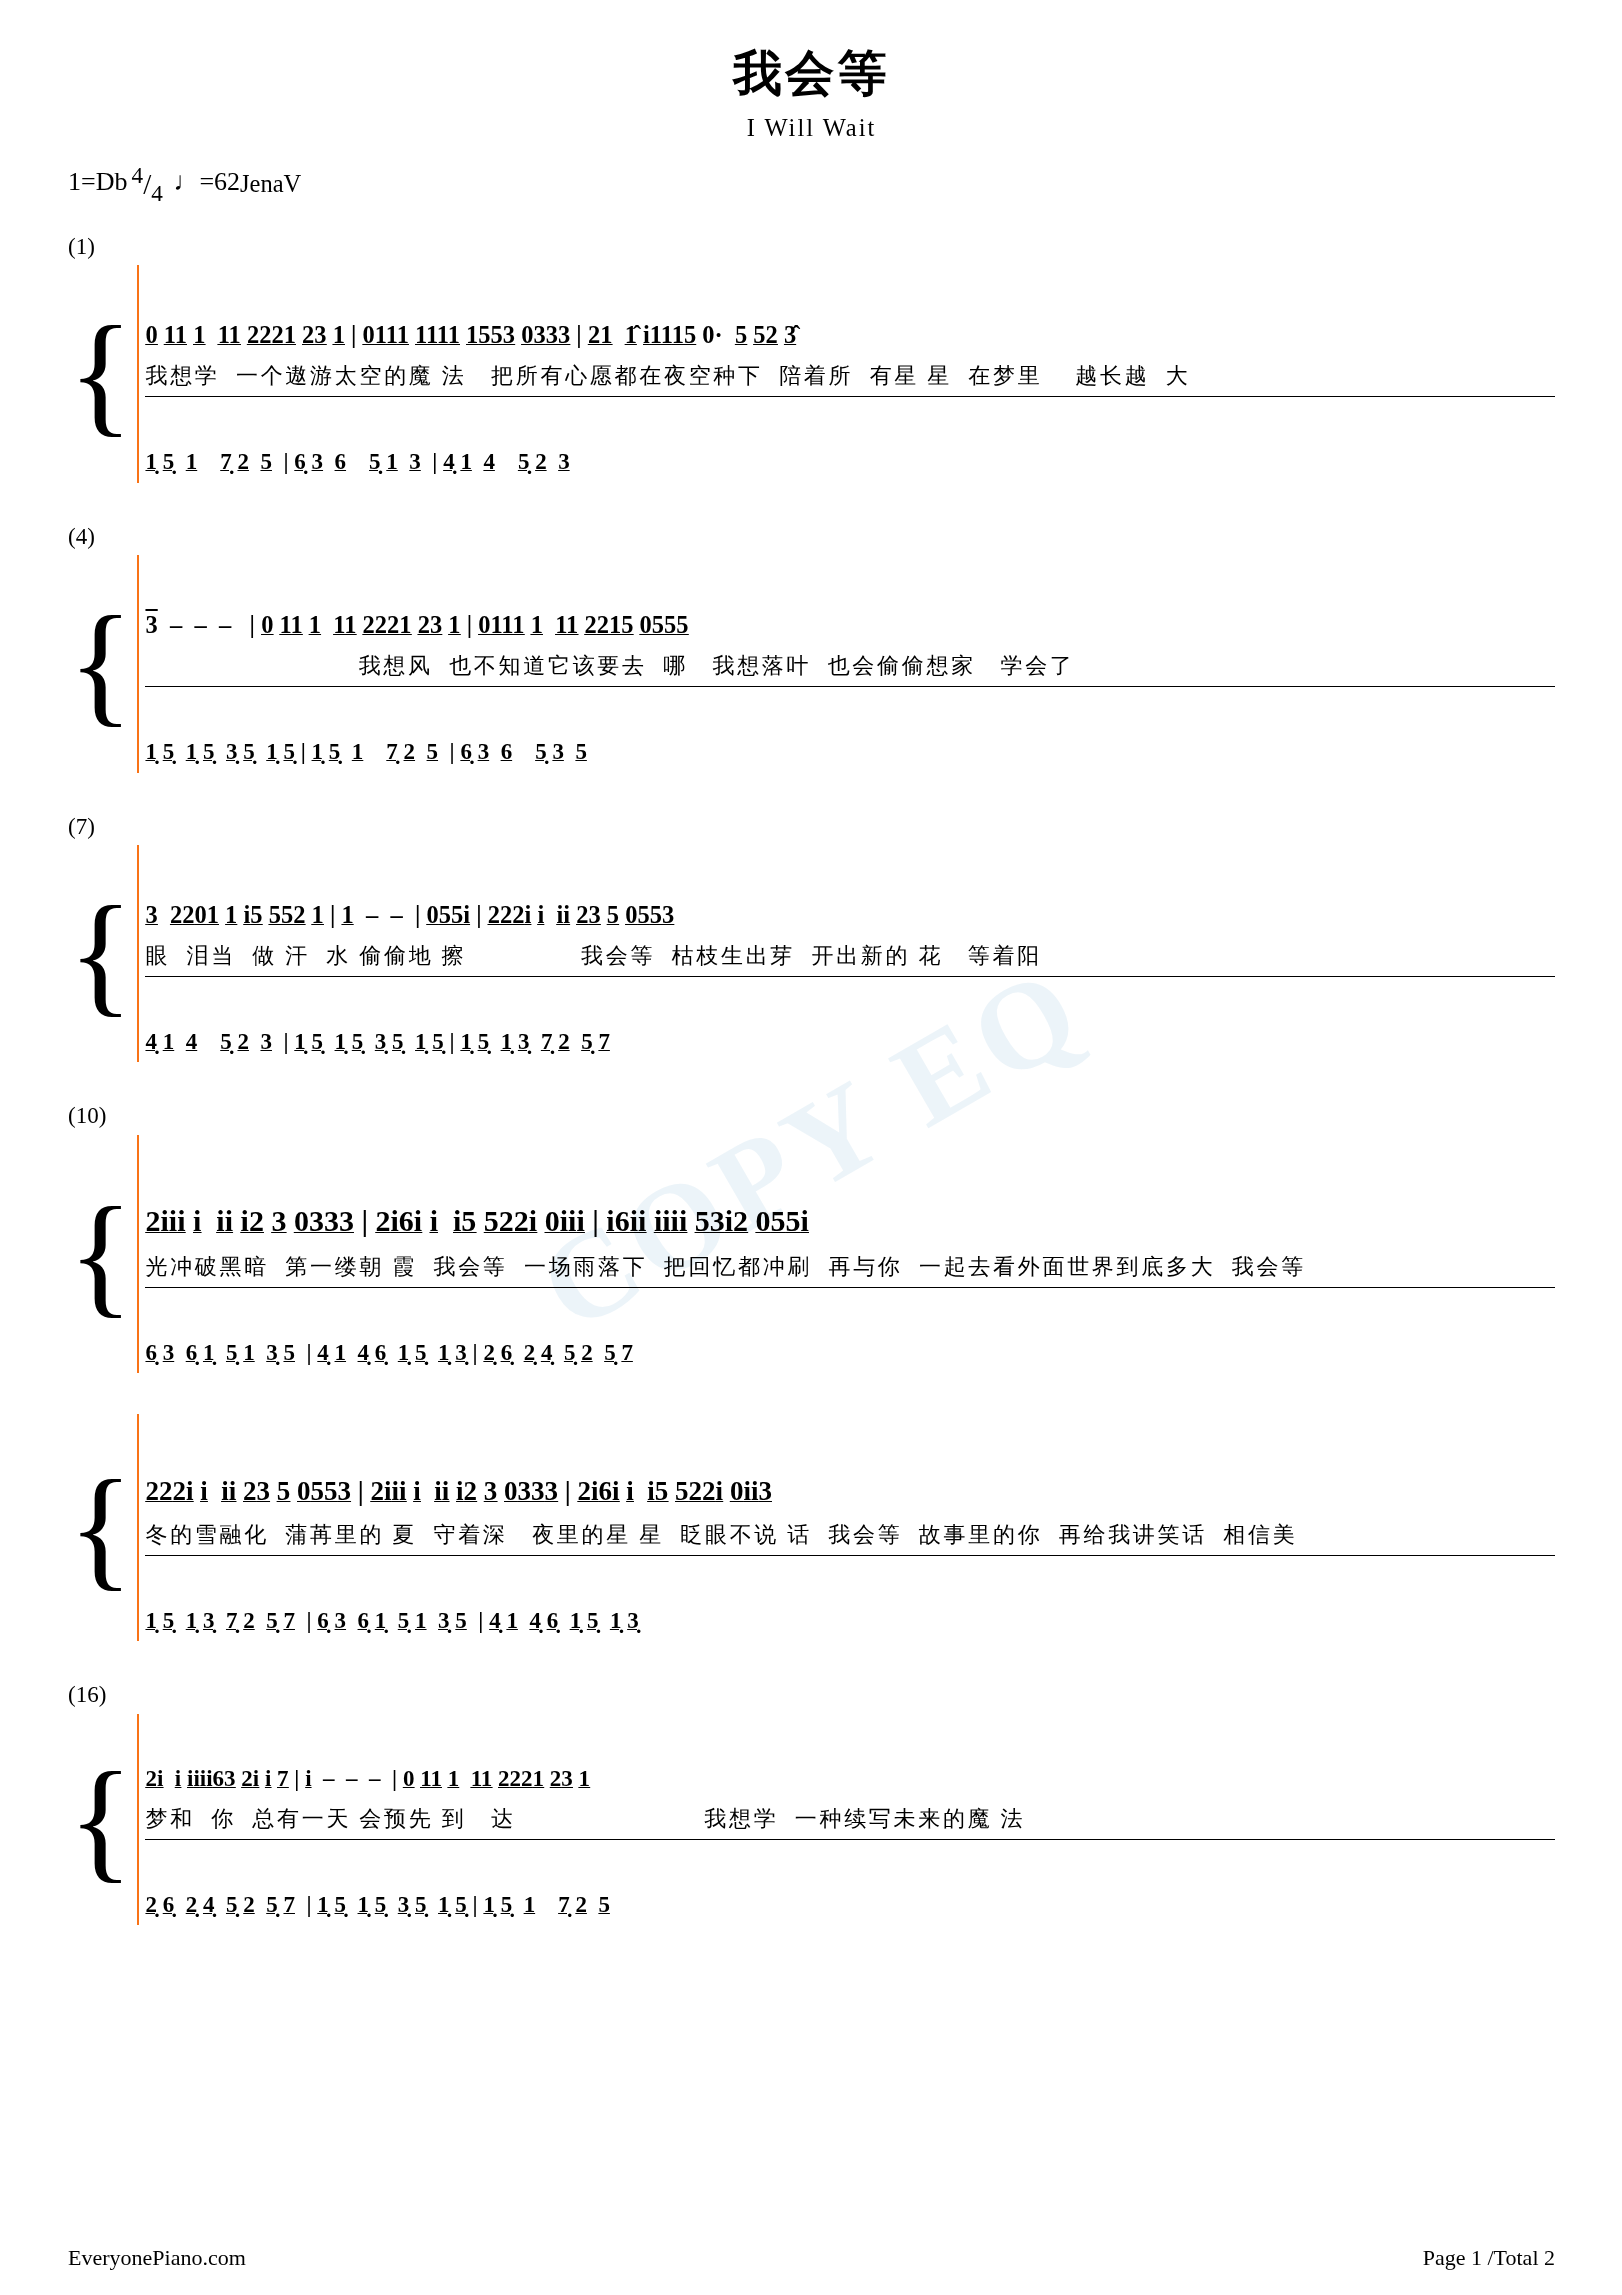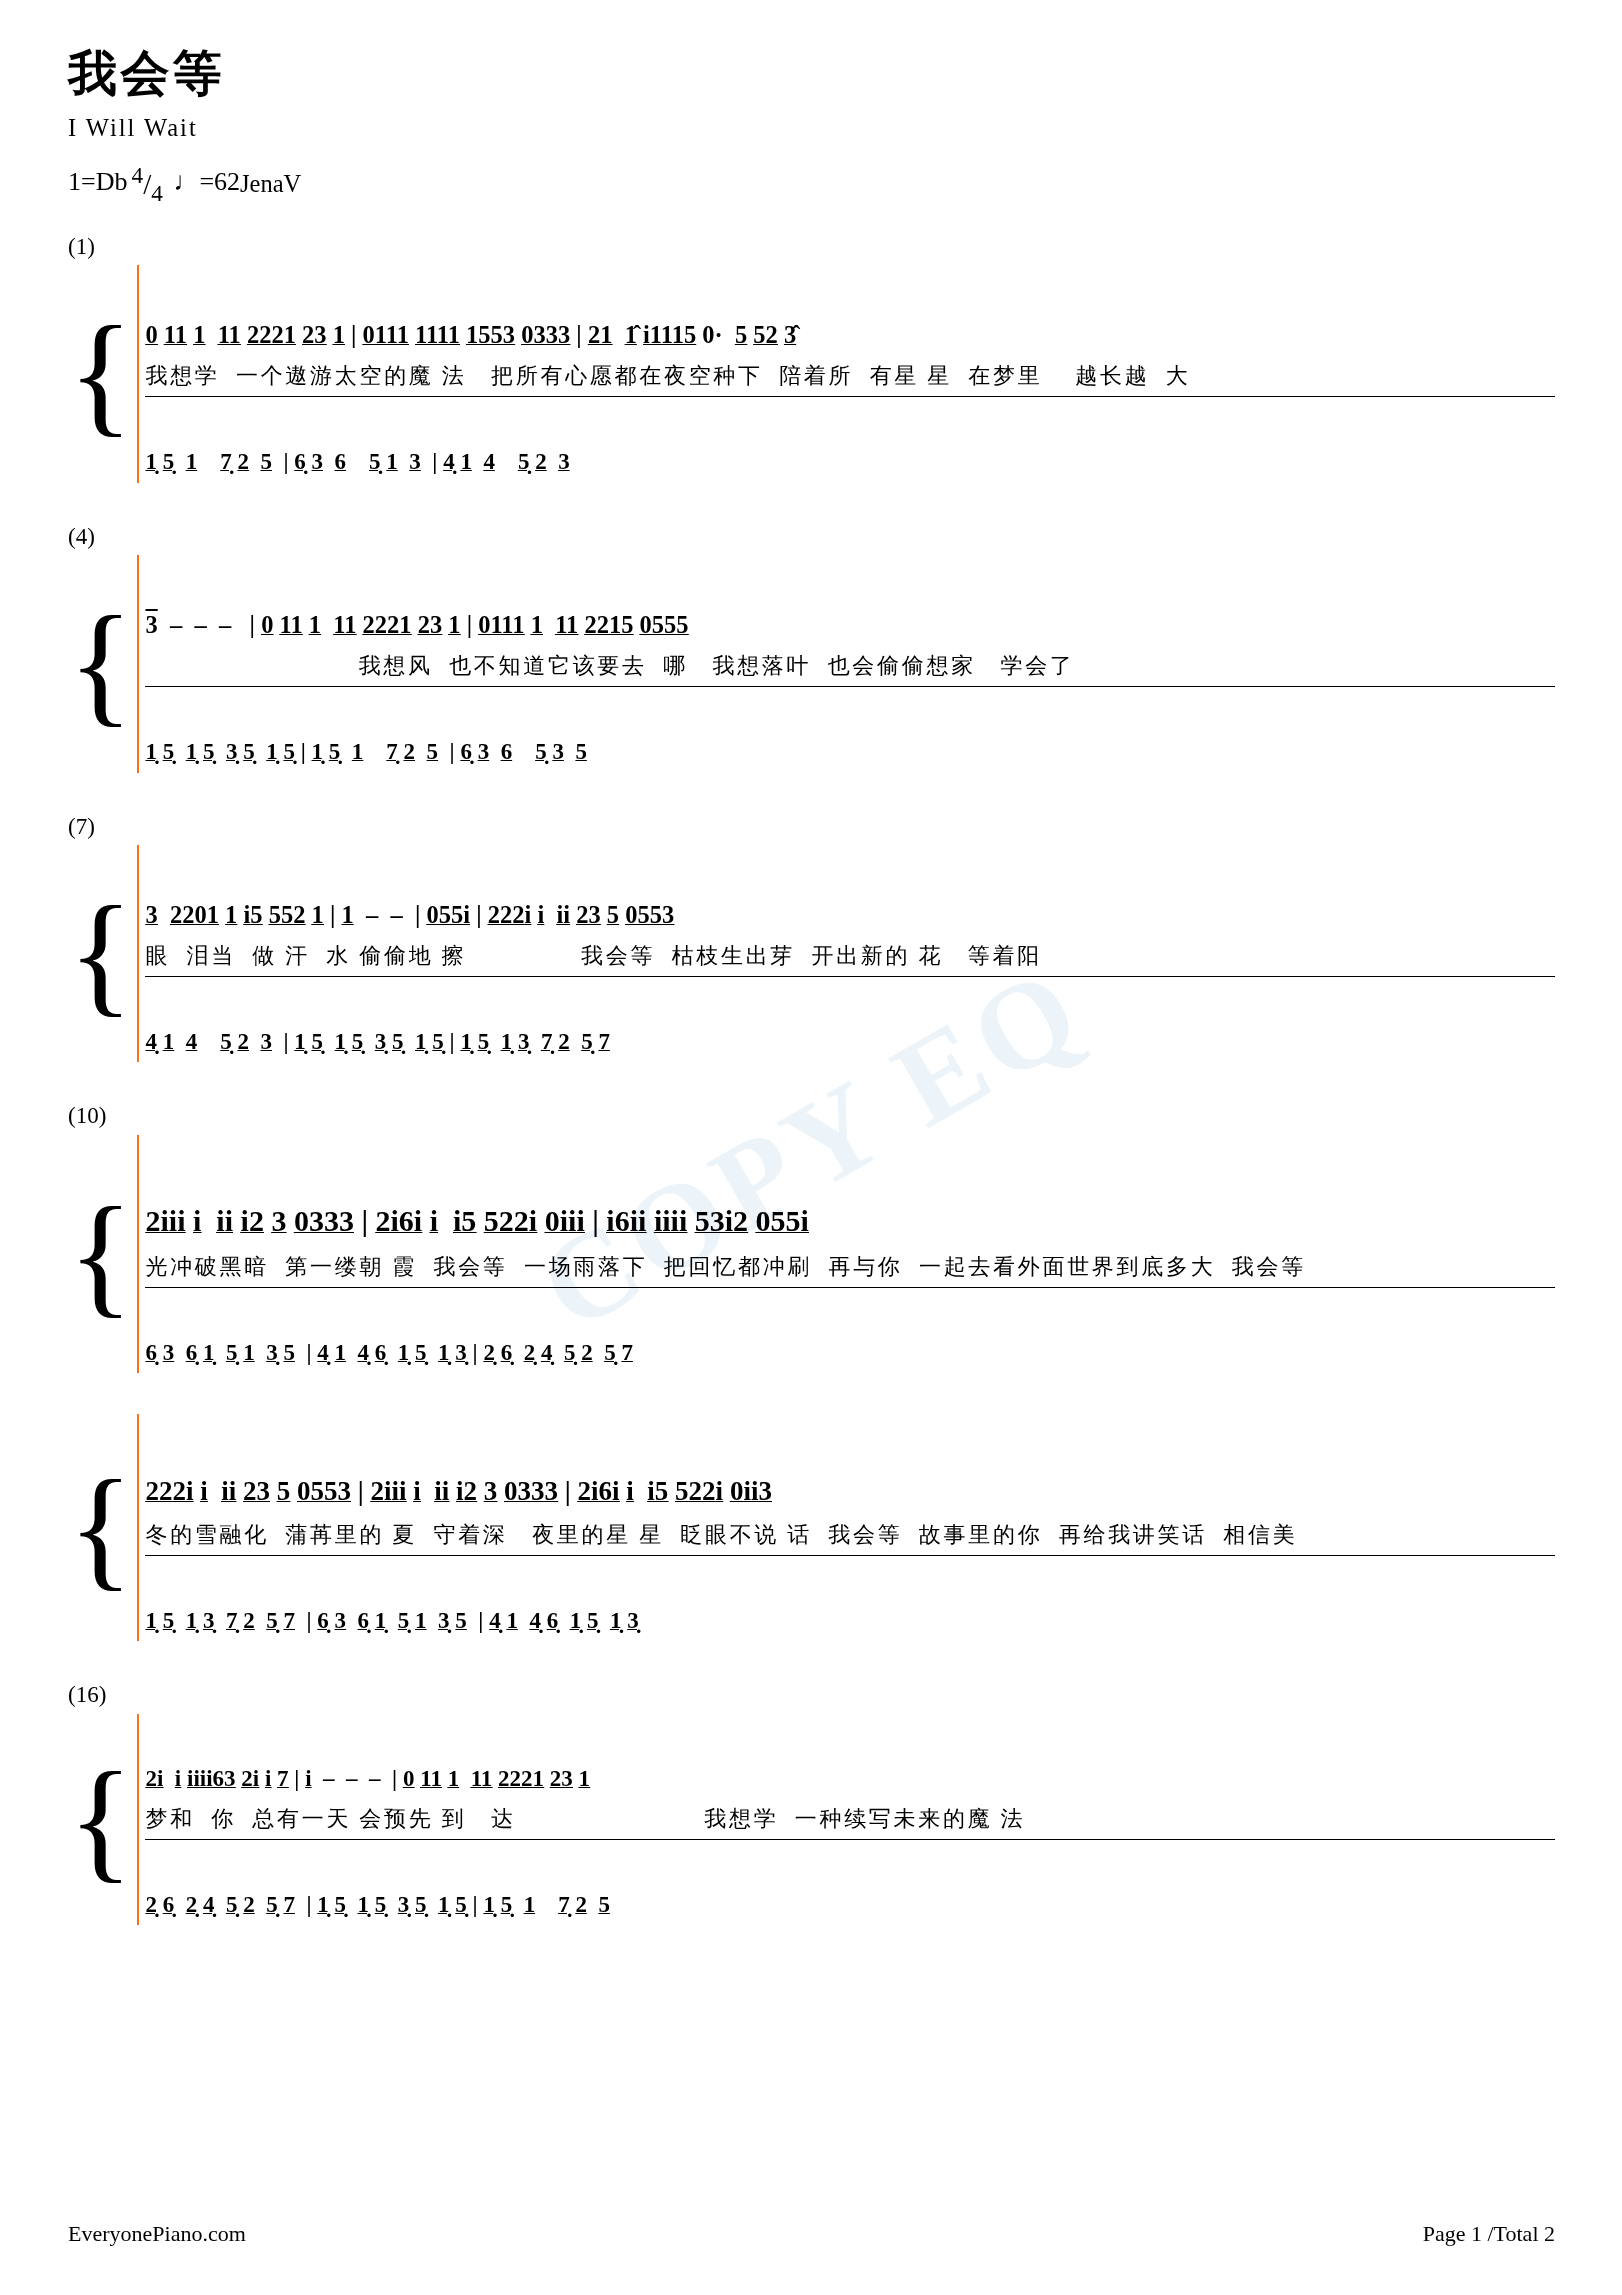--- a/index.html
+++ b/index.html
@@ -23,20 +23,21 @@
       pointer-events: none;
       white-space: nowrap;
       letter-spacing: 6.8px;
       z-index: 0;
     }
     .content {
       position: relative;
       z-index: 1;
     }
     .title-section {
+      text-align: center;
       margin-bottom: 20.4px;
     }
     .main-title {
       font-size: 49px;
       font-weight: bold;
       letter-spacing: 3.4px;
       margin-bottom: 6.8px;
     }
     .subtitle {
       font-size: 24.5px;
@@ -56,21 +57,21 @@
       font-size: 24.5px;
     }
     .section-number {
       font-size: 23px;
       margin-bottom: 5.5px;
     }
     
     
     .footer {
       position: absolute;
-      bottom: 48px;
+      bottom: 24px;
       left: 68px;
       right: 68px;
       display: flex;
       justify-content: space-between;
       font-size: 22px;
     }
     
     
     u { text-decoration-thickness: 1.4px; }
     

